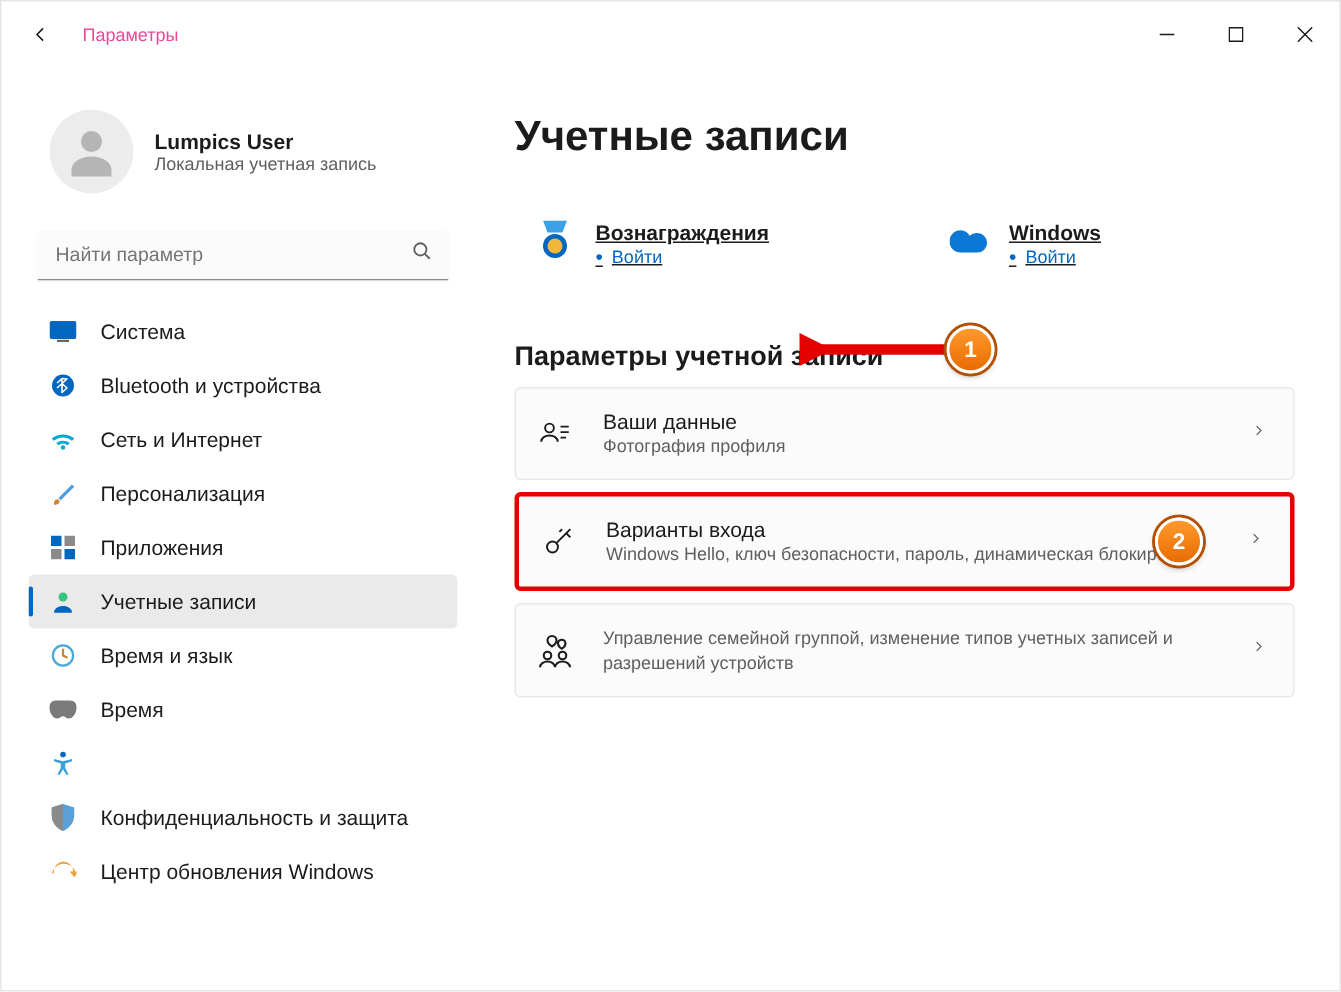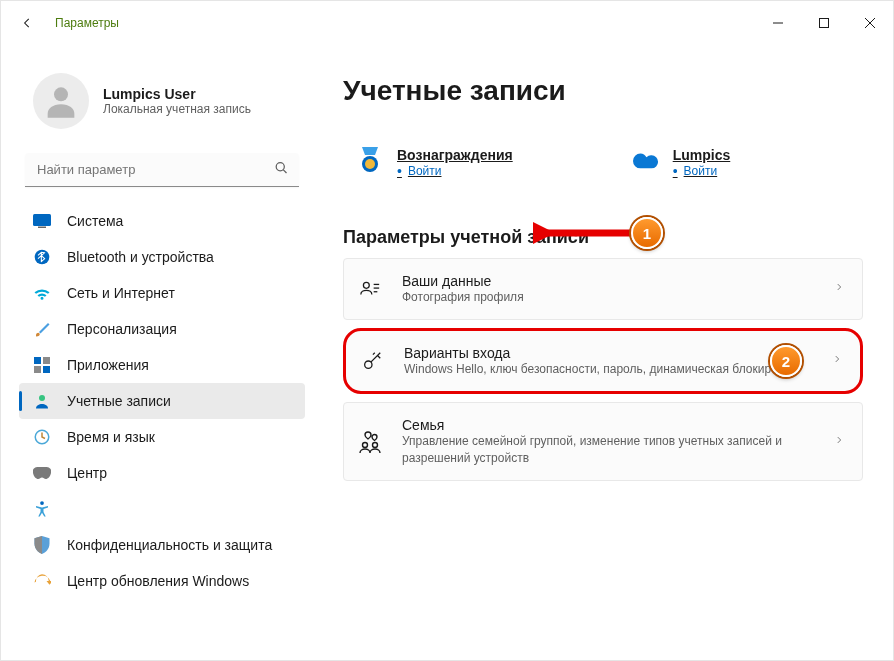--- a/index.html
+++ b/index.html
@@ -9,21 +9,21 @@
     background:#fff;
     width:894px; height:661px;
     overflow:hidden;
     color:#1b1b1b;
     position:relative;
     border:1px solid #e5e5e5;
   }
   .titlebar { height:44px; display:flex; align-items:center; justify-content:space-between; padding:0 0 0 18px;}
   .titlebar-left { display:flex; align-items:center; gap:20px;}
   .back-btn { width:16px; height:16px; display:flex; align-items:center; justify-content:center; cursor:pointer;}
-  .window-title { font-size:12px; color:#4d7c0f;}
+  .window-title { font-size:12px; color:#ec4899;}
   .win-controls { display:flex; }
   .win-btn { width:46px; height:32px; display:flex; align-items:center; justify-content:center; cursor:pointer;}
   .content { display:flex; position:absolute; top:44px; left:0; right:0; bottom:0;}
   .sidebar { width:312px; padding:18px 8px 0 18px; display:flex; flex-direction:column; overflow:hidden;}
   .profile { display:flex; align-items:center; gap:14px; padding:10px 6px 18px 14px;}
   .avatar { width:56px; height:56px; border-radius:50%; background:#ececec; display:flex; align-items:center; justify-content:center;}
   .avatar svg { fill:#b5b5b5;}
   .profile-name { font-size:14px; font-weight:600;}
   .profile-sub { font-size:12px; color:#5f5f5f;}
   .search { margin:6px 6px 10px 6px; position:relative; }
@@ -46,21 +46,21 @@
   .top-link-title { font-size:14px; font-weight:600;}
   .top-link-sub { font-size:12px; color:#0067c0; display:flex; align-items:center; gap:6px;}
   .top-link-sub::before { content:"•"; color:#0067c0; font-size:14px;}
   .section-head { font-size:18px; font-weight:600; margin-bottom:10px;}
   .cards { display:flex; flex-direction:column; gap:4px;}
   .card {
     background:#fbfbfb; border:1px solid #e8e8e8; border-radius:4px;
     display:flex; align-items:center; gap:20px; padding:14px 18px 14px 14px;
     cursor:pointer; min-height:62px; position:relative;
   }
-  .card.highlight { border:3px solid #e60000; border-radius:18px; margin:4px 0;}
+  .card.highlight { border:3px solid #e60000; border-radius:4px; margin:4px 0;}
   .card-icon { width:24px; height:24px; flex:0 0 24px; display:flex; align-items:center; justify-content:center;}
   .card-body { flex:1;}
   .card-title { font-size:14px;}
   .card-sub { font-size:12px; color:#5f5f5f; line-height:1.35;}
   .chev { color:#5f5f5f; }
   
   .arrow-wrap { position:absolute; pointer-events:none;}
   .badge-num {
     width:32px; height:32px; border-radius:50%; background:linear-gradient(#ff9a2e,#e86b00);
     border:2px solid #fff; box-shadow:0 0 0 2px #b24f00, 0 2px 4px rgba(0,0,0,0.3);
@@ -186,21 +186,21 @@
             </svg>
           </span>
         <span>Время и язык</span>
       </li>
       <li class="nav-item">
         <span class="nav-icon">
             <svg width="18" height="14" viewBox="0 0 24 16">
               <path d="M6 0h12a6 6 0 016 8c-1 5-4 8-7 8-2 0-3-2-5-2s-3 2-5 2c-3 0-6-3-7-8a6 6 0 016-8z" fill="#7a7a7a"></path>
             </svg>
           </span>
-        <span>Центр</span>
+        <span>Время</span>
       </li>
       <li class="nav-item">
         <span class="nav-icon">
             <svg width="18" height="18" viewBox="0 0 24 24">
               <circle cx="12" cy="4" r="2.5" fill="#0067c0"></circle>
               <path d="M4 8l8 2 8-2v2l-6 2v4l3 6h-2l-3-5-3 5H7l3-6v-4L4 10V8z" fill="#3aa0d8"></path>
             </svg>
           </span>
       </li>
       <li class="nav-item">
@@ -240,21 +240,21 @@
           <div class="top-link-sub">Войти</div>
         </div>
       </div>
       <div class="top-link-item">
         <span class="top-link-icon">
           <svg width="28" height="18" viewBox="0 0 28 18">
               <path d="M8 18a8 8 0 010-16c3 0 5 1.5 6.5 4a7 7 0 015.5-2 7 7 0 017 7 7 7 0 01-7 7H8z" fill="#0a78d4"></path>
             </svg>
         </span>
         <div>
-          <div class="top-link-title">Lumpics</div>
+          <div class="top-link-title">Windows</div>
           <div class="top-link-sub">Войти</div>
         </div>
       </div>
     </div>
 
     <div style="position:relative;">
       <div class="section-head">Параметры учетной записи</div>
 
       <div class="arrow-wrap" style="left:190px; top:-14px;">
         <svg width="130" height="40" viewBox="0 0 130 40">
@@ -314,21 +314,20 @@
       <div class="card">
         <span class="card-icon">
           <svg width="24" height="22" viewBox="0 0 24 22" fill="none" stroke="#1b1b1b" stroke-width="1.4">
               <path d="M7 4a3 3 0 016 0c0 2-3 4-3 4S7 6 7 4zm7 2a2.5 2.5 0 015 0c0 1.8-2.5 3.5-2.5 3.5S14 7.8 14 6z"></path>
               <circle cx="7" cy="14" r="2.5"></circle>
               <circle cx="17" cy="14" r="2.5"></circle>
               <path d="M2 22c0-2.5 2.5-4 5-4s5 1.5 5 4m0 0c0-2.5 2.5-4 5-4s5 1.5 5 4"></path>
             </svg>
         </span>
         <div class="card-body">
-          <div class="card-title">Семья</div>
           <div class="card-sub">Управление семейной группой, изменение типов учетных записей и разрешений устройств</div>
         </div>
         <span class="chev"><svg width="10" height="14" viewBox="0 0 24 24" fill="none" stroke="#5f5f5f" stroke-width="2">
               <path d="M9 5l7 7-7 7"></path>
             </svg></span>
       </div>
     </div>
   </div>
 </div>
 

